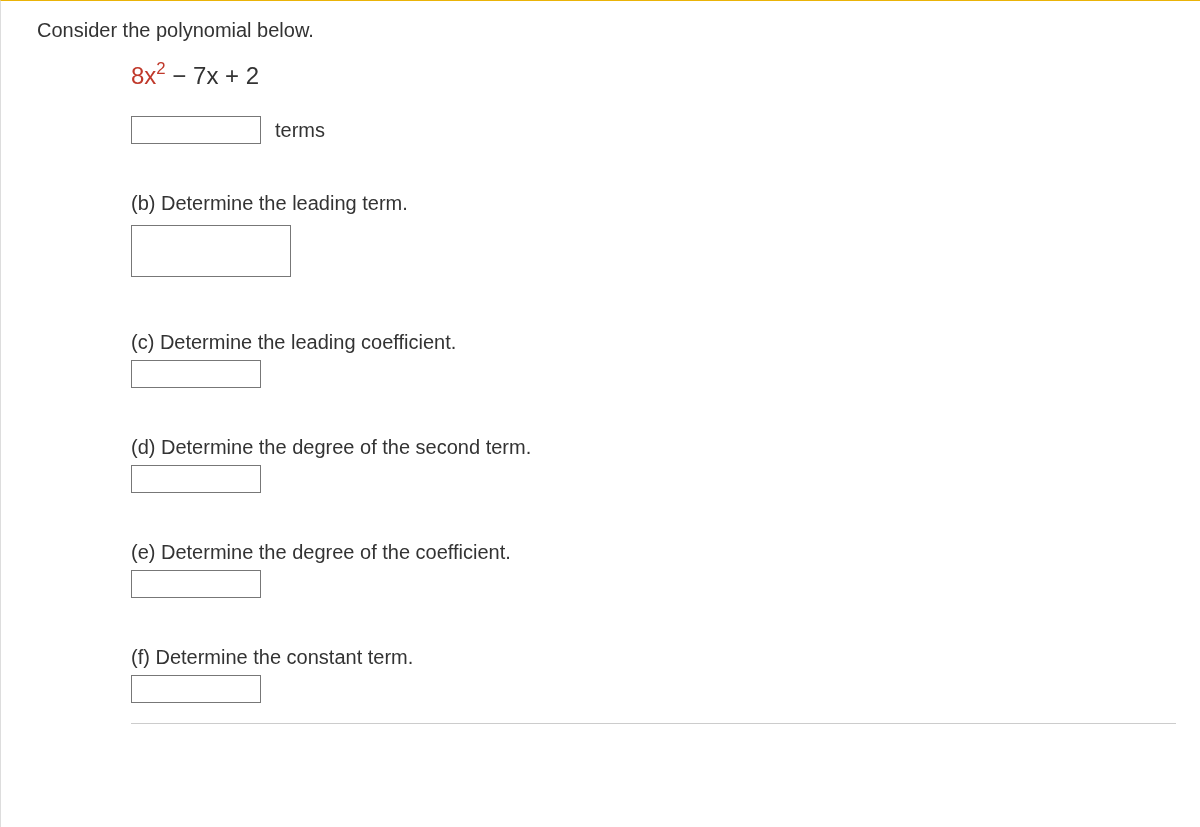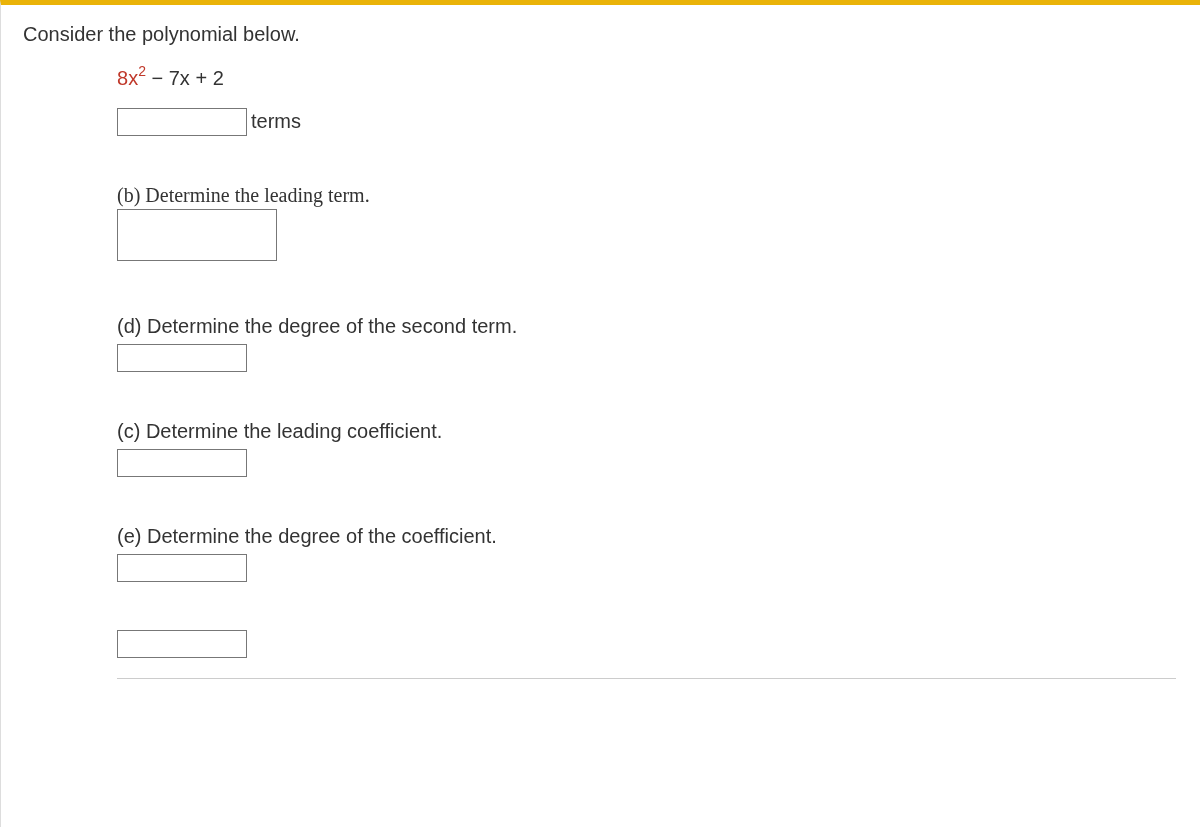--- a/index.html
+++ b/index.html
@@ -7,35 +7,35 @@
   }
   body {
     margin: 0;
     padding: 0;
     font-family: Verdana, Geneva, sans-serif;
     font-size: 20px;
     color: #333;
     background: #fff;
   }
   .container {
-    border-top: 5px solid #eab308;
+    border-top: 1px solid #eab308;
     border-left: 1px solid #ddd;
-    padding: 18px 24px 10px 22px;
+    padding: 18px 24px 10px 36px;
     min-height: 827px;
   }
   .intro {
     margin-bottom: 18px;
   }
   .indented {
     margin-left: 94px;
   }
   .polynomial {
     font-family: Verdana, Geneva, sans-serif;
-    font-size: 20px;
-    margin-bottom: 18px;
+    font-size: 24px;
+    margin-bottom: 26px;
   }
   .polynomial .highlight {
     color: #c0392b;
   }
   .polynomial sup {
     font-size: 0.7em;
     vertical-align: super;
     position: relative;
     top: -1px;
   }
@@ -54,21 +54,21 @@
     background: #fff;
   }
   .answer-input.small {
     width: 130px;
   }
   .answer-input.medium {
     width: 160px;
     height: 52px;
   }
   .suffix {
-    margin-left: 4px;
+    margin-left: 14px;
     vertical-align: middle;
   }
   .bottom-rule {
     margin-left: 94px;
     border-bottom: 1px solid #ccc;
     margin-top: 20px;
     width: calc(100% - 94px);
   }
 </style>
 </head>
@@ -82,40 +82,41 @@
 
     <div class="polynomial">
       <span class="highlight"><span>8</span><span><span>x</span><sup>2</sup></span></span><span> − 7x + 2</span>
     </div>
 
     <div class="part" style="margin-bottom:48px;">
       <input type="text" class="answer-input small" style=""><span class="suffix">terms</span>
     </div>
 
     <div class="part" style="margin-bottom:54px;">
-      <div class="part-label" style="margin-bottom:2px;font-family:Liberation Serif, serif;">(b) Determine the leading term.</div>
+      <div class="part-label" style="margin-bottom:10px;">(b) Determine the leading term.</div>
       <input type="text" class="answer-input medium" style="">
     </div>
 
     <div class="part">
-      <div class="part-label">(d) Determine the degree of the second term.</div>
+      <div class="part-label">(c) Determine the leading coefficient.</div>
       <input type="text" class="answer-input small" style="">
     </div>
 
     <div class="part">
-      <div class="part-label">(c) Determine the leading coefficient.</div>
+      <div class="part-label">(d) Determine the degree of the second term.</div>
       <input type="text" class="answer-input small" style="">
     </div>
 
     <div class="part">
       <div class="part-label">(e) Determine the degree of the coefficient.</div>
       <input type="text" class="answer-input small" style="">
     </div>
 
     <div class="part" style="margin-bottom:8px;">
+      <div class="part-label">(f) Determine the constant term.</div>
       <input type="text" class="answer-input small" style="">
     </div>
 
   </div>
 
   <div class="bottom-rule"></div>
 
 </div>
 
 </body></html>

